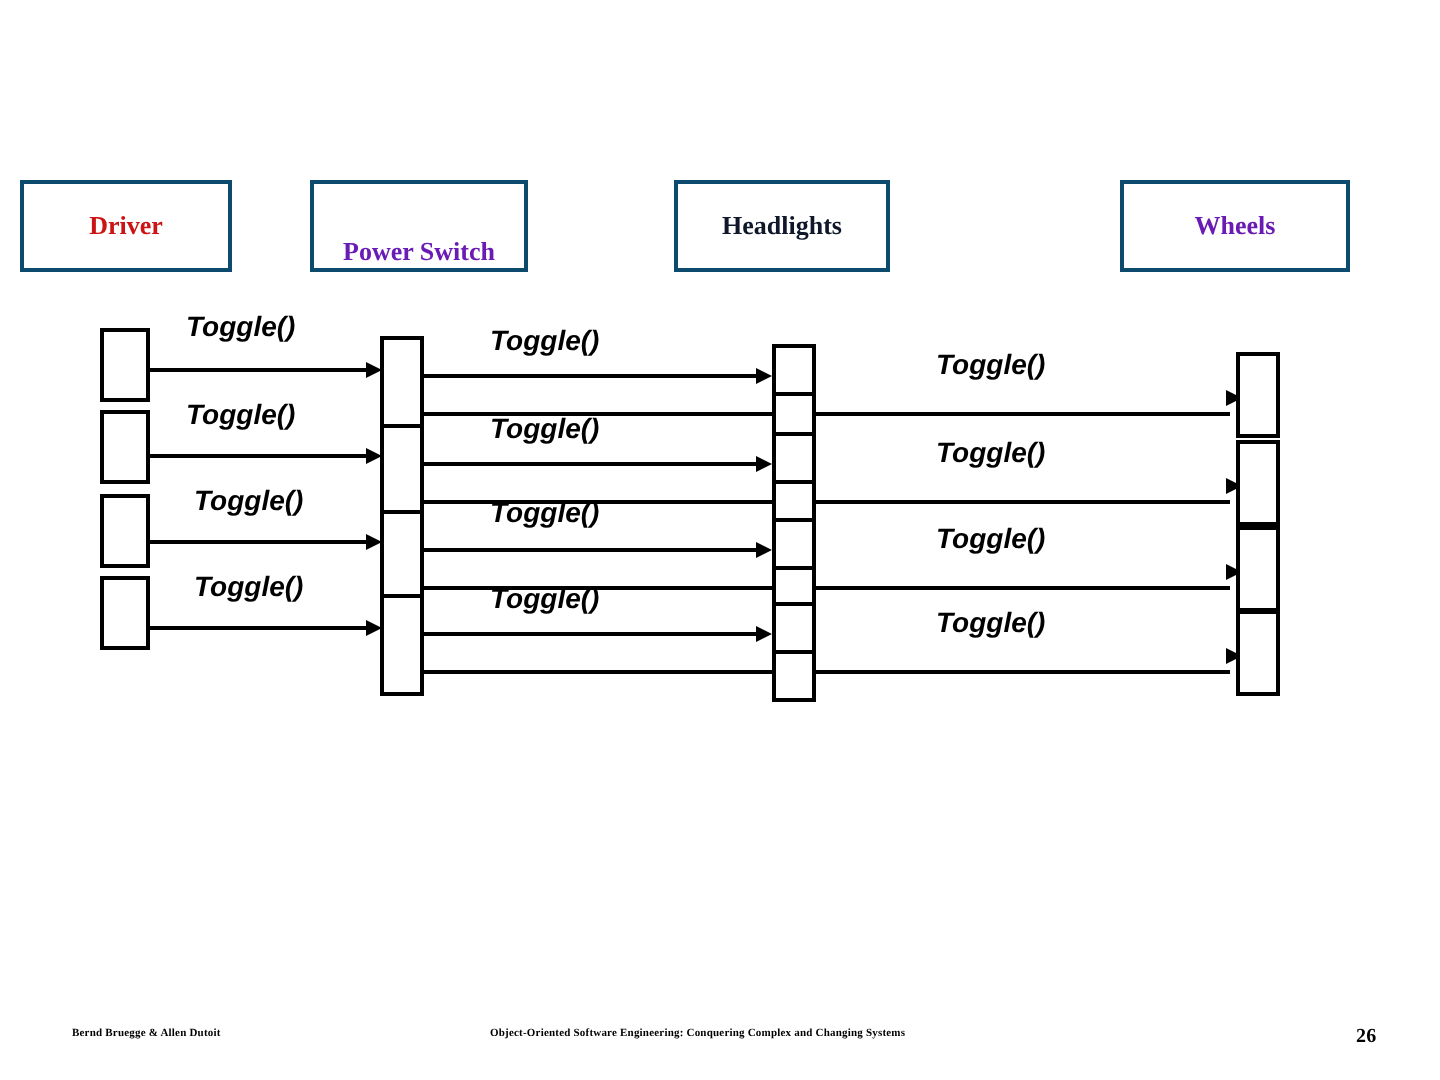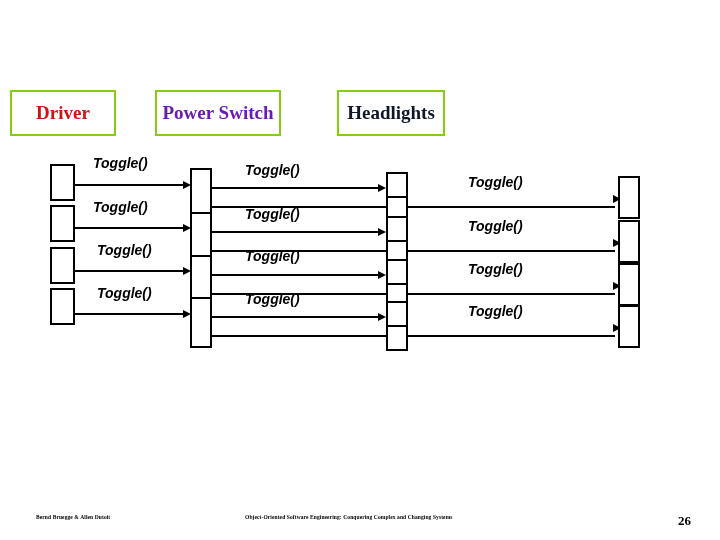--- a/index.html
+++ b/index.html
@@ -33,29 +33,29 @@
     font-size: 23px;
     letter-spacing: 0.3px;
     color: #7B1230;
     white-space: nowrap;
   }
 
   
   .lifeline-box {
     position: absolute;
     box-sizing: border-box;
-    border: 2px solid #84cc16;
+    border: 2px solid #0c4a6e;
     background: #ffffff;
     display: flex;
     align-items: center;
     justify-content: center;
     text-align: center;
     font-family: "Liberation Serif", "DejaVu Serif", serif;
     font-weight: bold;
-    font-size: 19px;
+    font-size: 13px;
     line-height: 1.15;
   }
   .lifeline-box .lifeline-label {
     display: block;
     padding: 0 2px;
   }
 
   
   .activation {
     position: absolute;
@@ -114,40 +114,43 @@
     position: absolute;
     font-family: "Liberation Serif", "DejaVu Serif", serif;
     font-weight: bold;
     font-size: 5.5px;
     color: #000000;
     white-space: nowrap;
     letter-spacing: 0.1px;
   }
   #footer-author { left: 36px; top: 2px; }
   #footer-center { left: 245px; top: 2px; }
-  #footer-page   { left: 678px; top: 1px; font-size: 13px; }
+  #footer-page   { left: 678px; top: 1px; font-size: 10px; }
 </style>
 </head>
 <body>
 
 <div id="slide">
 
 
   <div class="lifeline-box" id="box-driver" style="left:10px; top:90px; width:106px; height:46px;">
     <span class="lifeline-label" style="color:#CC1414;">Driver</span>
   </div>
 
-  <div class="lifeline-box" id="box-power-switch" style="left:155px; top:90px; width:126px; height:46px;">
+  <div class="lifeline-box" id="box-power-switch" style="left:155px; top:90px; width:109px; height:46px;align-items:flex-end;">
     <span class="lifeline-label" style="color:#6A1BB5;">Power Switch</span>
   </div>
 
   <div class="lifeline-box" id="box-headlights" style="left:337px; top:90px; width:108px; height:46px;">
     <span class="lifeline-label" style="color:#0f172a;text-align:center;">Headlights</span>
   </div>
 
+  <div class="lifeline-box" id="box-wheels" style="left:560px; top:90px; width:115px; height:46px;">
+    <span class="lifeline-label" style="color:#6A1BB5;">Wheels</span>
+  </div>
 
   <div class="activation" style="left:50px; top:164px; width:25px; height:37px;"></div>
   <div class="msg-line" style="left:75px; top:184px; width:110px;"></div>
   <div class="msg-arrow" style="left:183px; top:181px;"></div>
   <div class="msg-label" style="left:93px; top:155px;">Toggle()</div>
 
   <div class="activation" style="left:190px; top:168px; width:22px; height:51px;"></div>
   <div class="msg-line" style="left:212px; top:187px; width:168px;"></div>
   <div class="msg-arrow" style="left:378px; top:184px;"></div>
   <div class="msg-label" style="left:245px; top:162px;">Toggle()</div>

